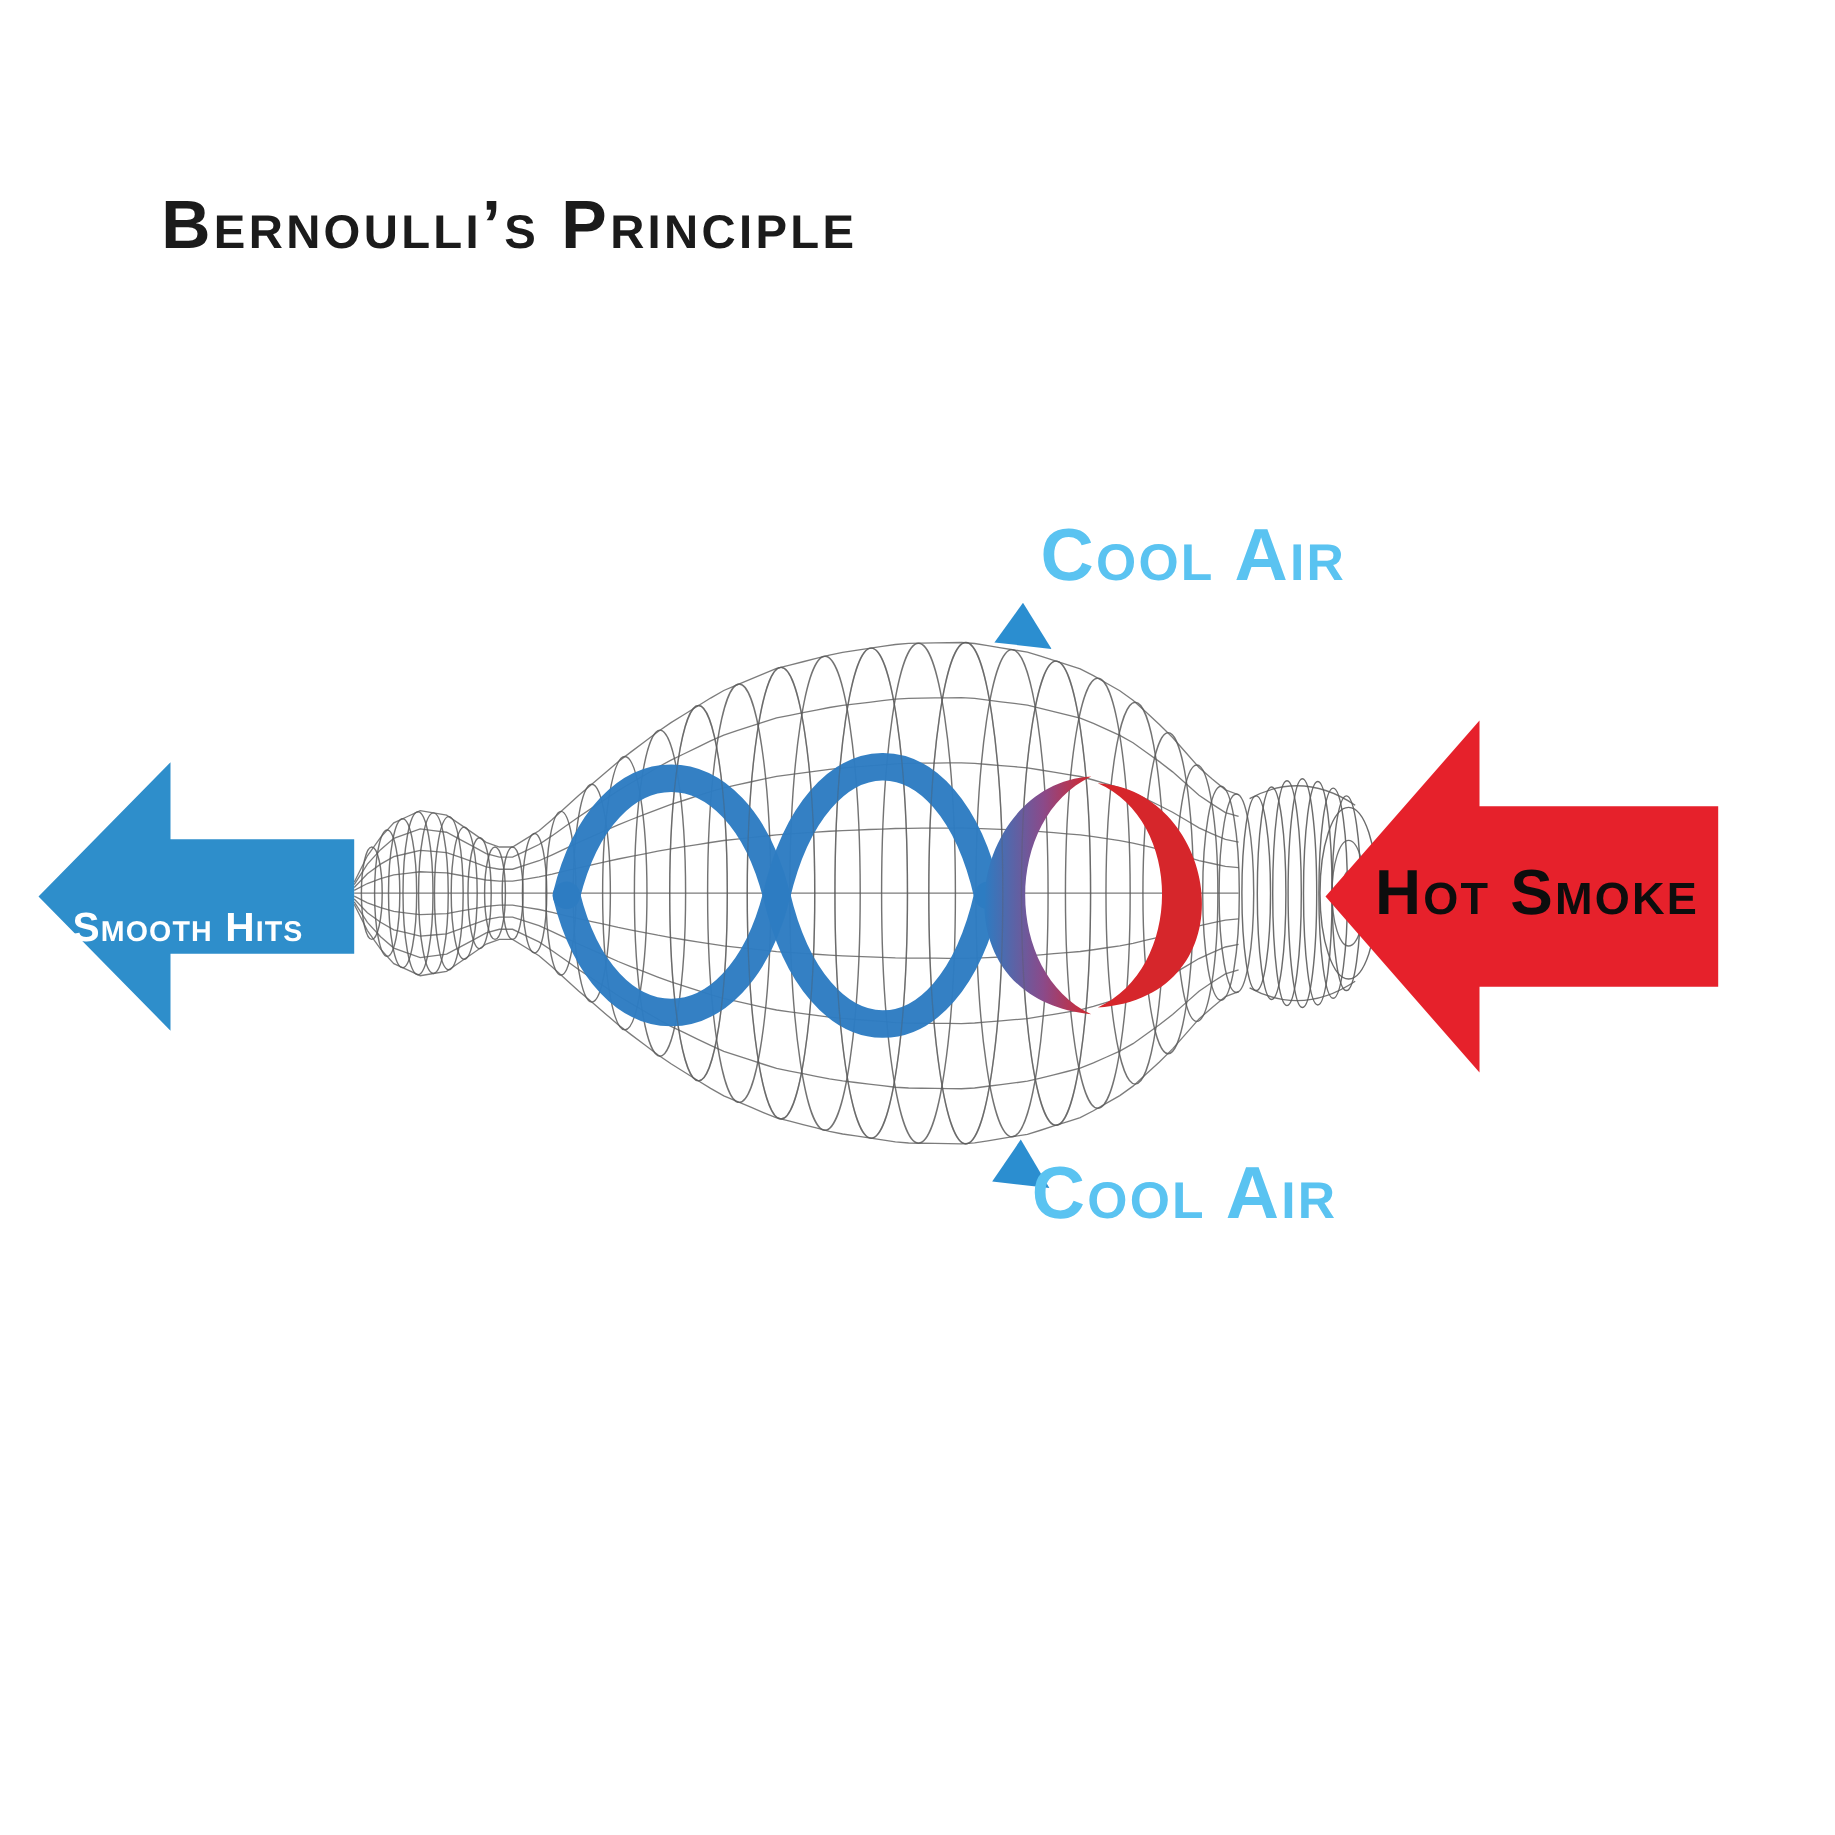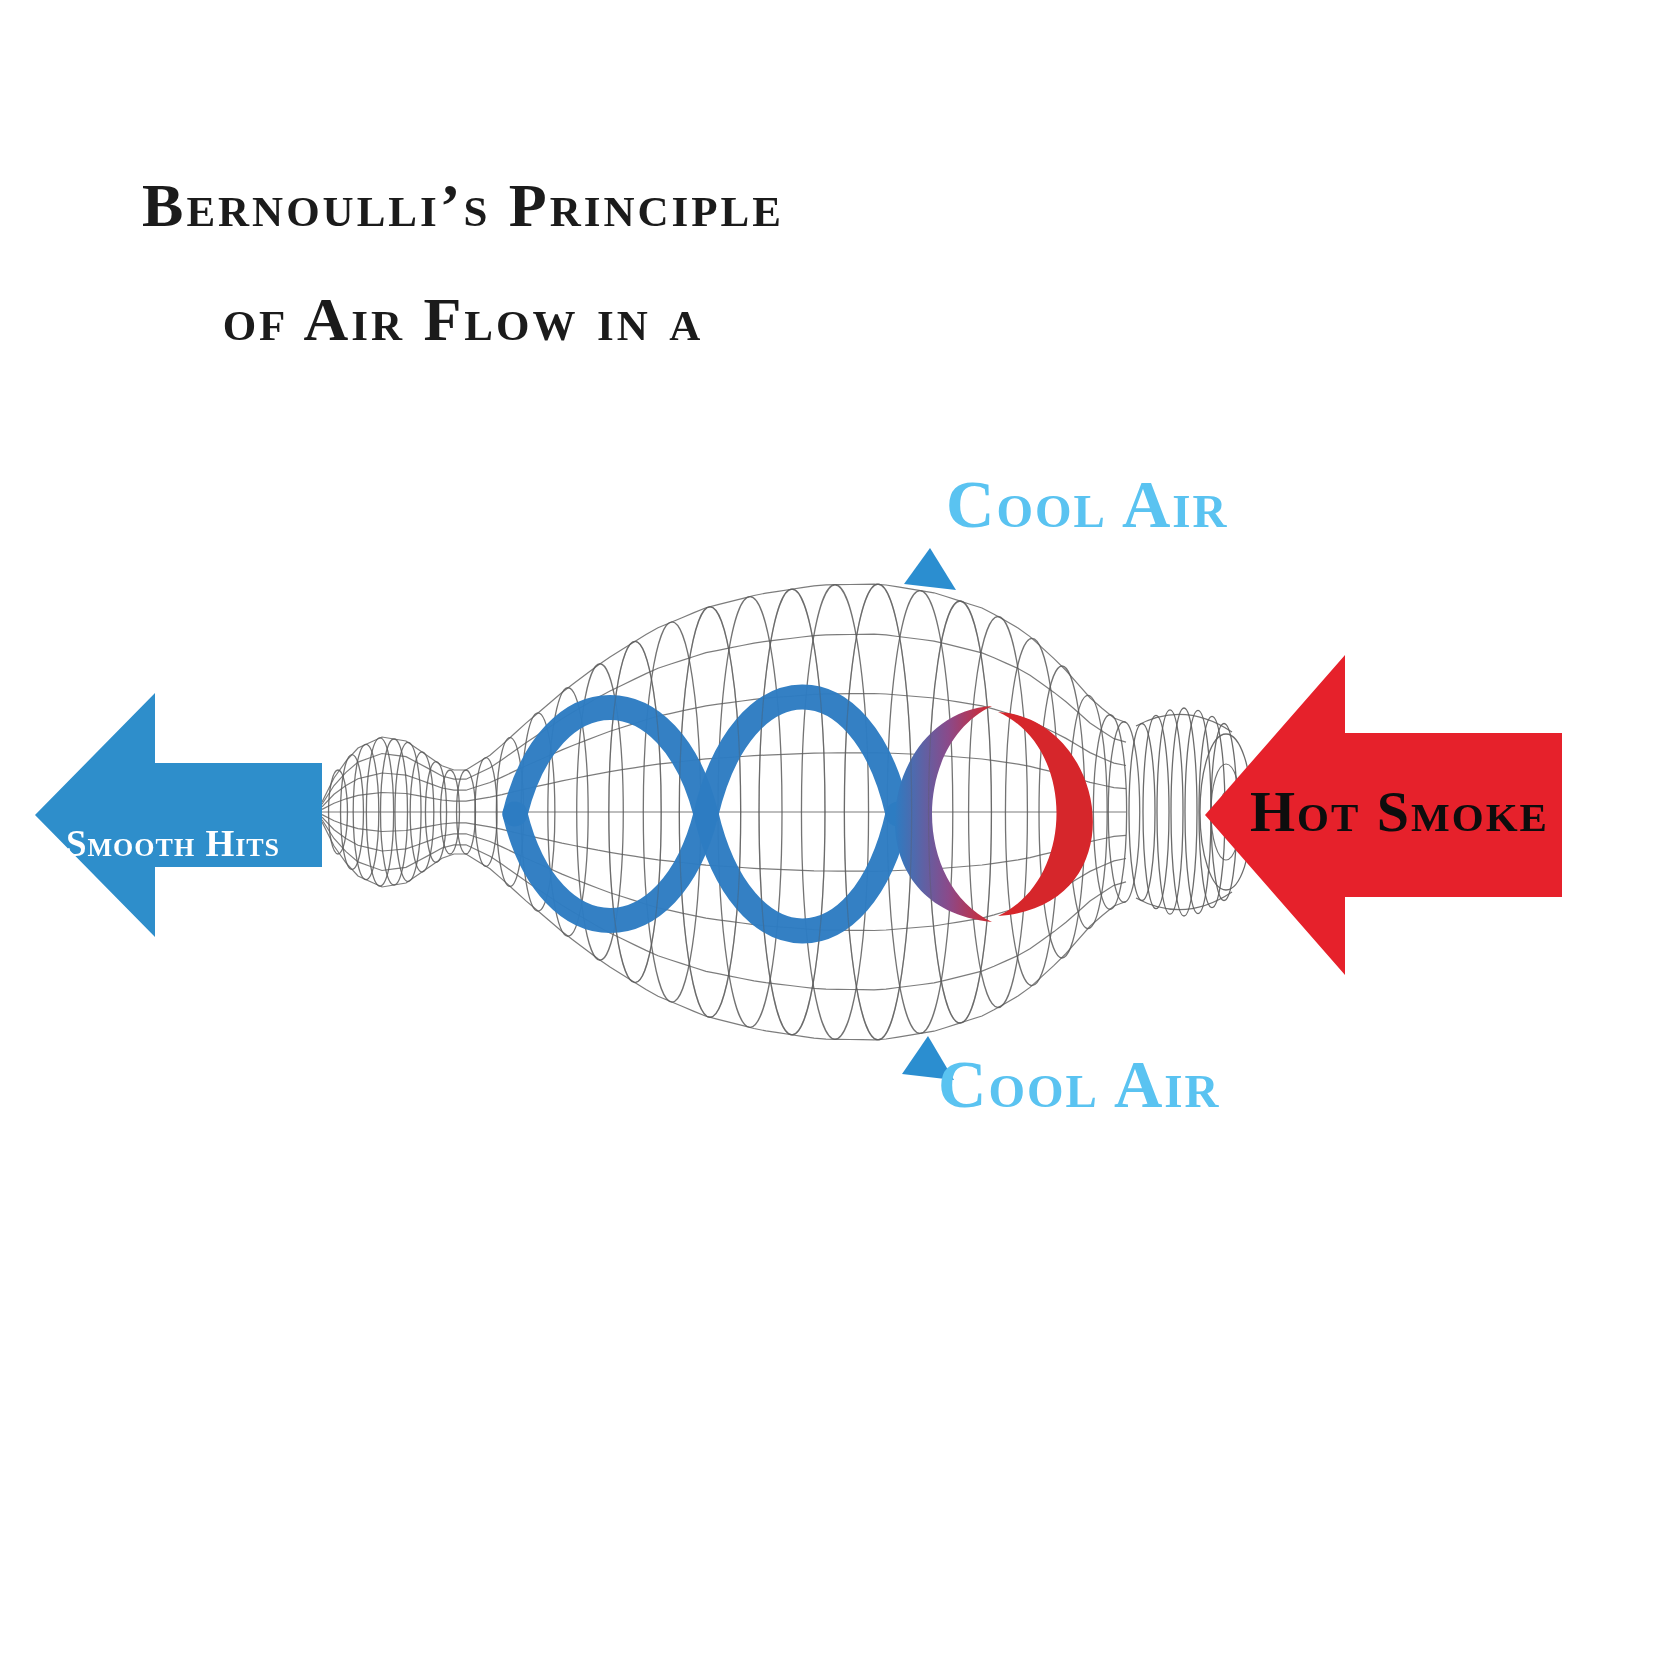--- a/index.html
+++ b/index.html
@@ -1,21 +1,21 @@
 <!DOCTYPE html>
 <html><head>
 <meta charset="utf-8">
 <style>
   html,body{margin:0;padding:0;background:#ffffff;}
   #canvas{
     position:relative;
     width:1668px;height:1668px;
     background:#ffffff;
     overflow:hidden;
-    font-family:Liberation Serif, serif;
+    font-family:Liberation Sans, sans-serif;
     border-radius:32px;
   }
   #scene{position:absolute;left:0;top:0;}
   .label{position:absolute;font-variant:small-caps;white-space:nowrap;}
   #title{
     position:absolute;left:118px;top:148px;width:690px;
     text-align:center;font-variant:small-caps;
     font-size:62px;line-height:114px;letter-spacing:3px;
     font-weight:600;color:#1b1b1b;
   }
@@ -119,21 +119,20 @@
 
     <polygon points="35,815 155,693 155,763 322,763 322,867 155,867 155,937" fill="#2e8ecb"></polygon>
     <polygon points="1205,815 1345,655 1345,733 1562,733 1562,897 1345,897 1345,975" fill="#e6212b"></polygon>
 
     <polygon points="930,548 956,590 904,584" fill="#2b8ed0"></polygon>
     <polygon points="928,1036 954,1080 902,1074" fill="#2b8ed0"></polygon>
   </svg>
 
   <div id="title">
     <div>Bernoulli’s Principle</div>
-    <div>of Air Flow in a</div>
   </div>
 
   <div id="cool-air-top" class="label cool-air">Cool Air</div>
 
   <div id="cool-air-bottom" class="label cool-air">Cool Air</div>
 
   <div id="smooth-hits" class="label">Smooth Hits</div>
 
   <div id="hot-smoke" class="label">Hot Smoke</div>
 </div>

